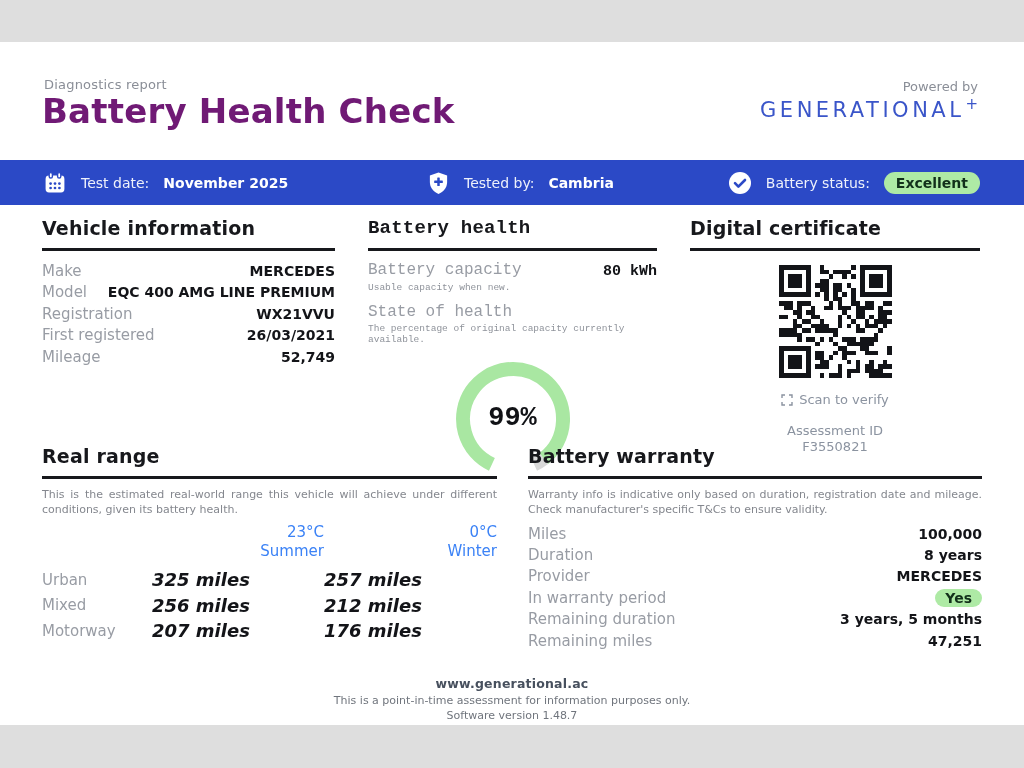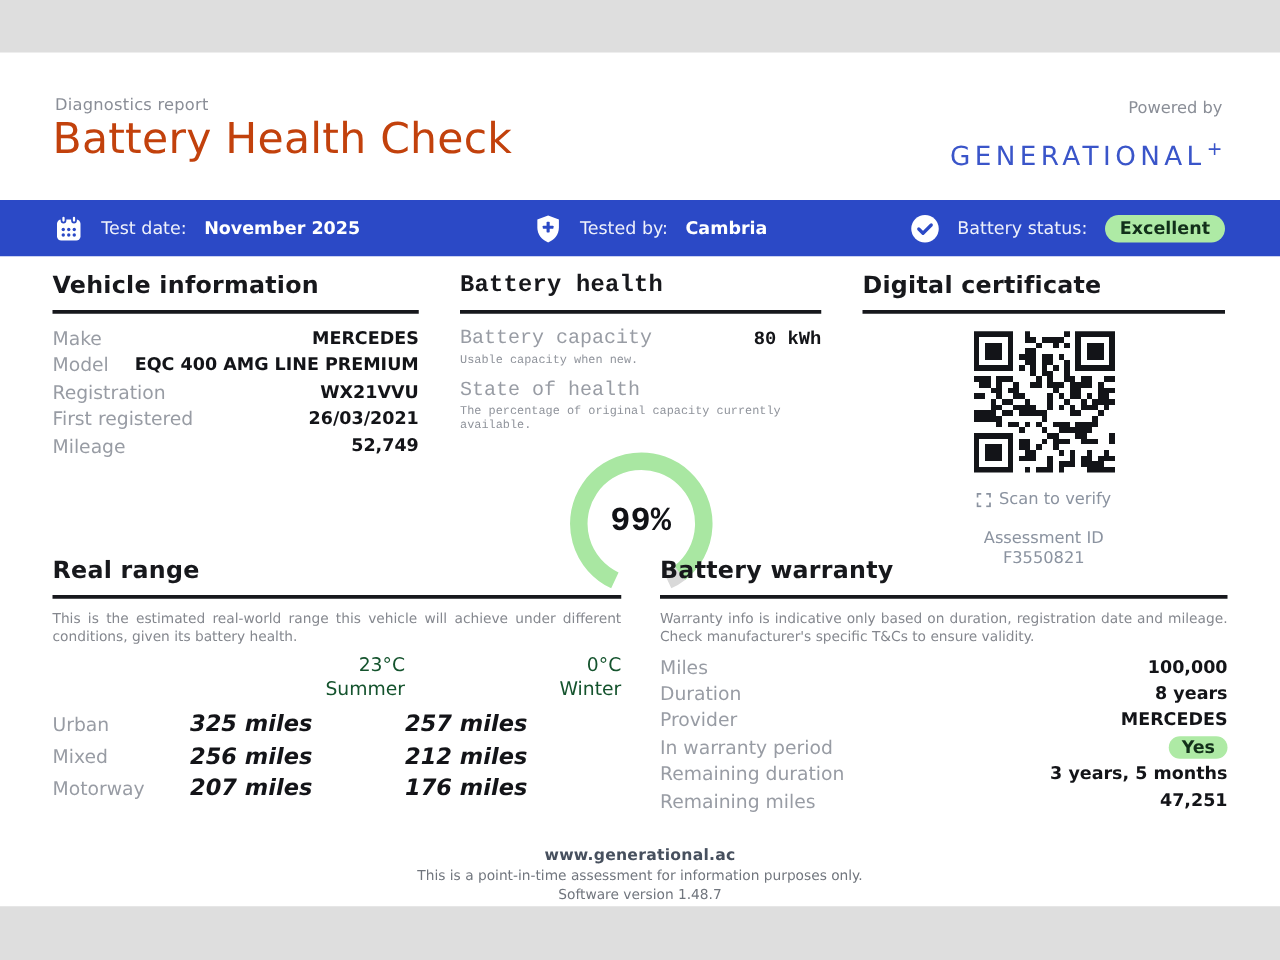--- a/index.html
+++ b/index.html
@@ -9,24 +9,24 @@
     background:#ffffff; color:#15161a; overflow:hidden;
   }
   .page { position:relative; width:1024px; height:768px; background:#fff; }
 
   .band { position:absolute; left:0; width:1024px; background:#dedede; }
   .band.top { top:0; height:42px; }
   .band.bottom { top:725px; height:43px; }
 
   
   .kicker { position:absolute; left:44px; top:77px; font-size:13px; color:#8a8e97; letter-spacing:.2px; }
-  .title  { position:absolute; left:42px; top:90px; font-size:34px; line-height:42px; font-weight:400; color:#c2410c; letter-spacing:.2px; }
+  .title  { position:absolute; left:42px; top:90px; font-size:34px; line-height:42px; font-weight:700; color:#701a75; letter-spacing:.2px; }
   .header-right { position:absolute; right:46px; top:79px; text-align:left; }
   .powered { font-size:13px; color:#8a8e97; margin-left:2px;text-align:right; }
-  .brand { margin-top:16px; font-size:21px; letter-spacing:3.5px; color:#3a55c9; font-weight:400; white-space:nowrap;text-align:right; }
+  .brand { margin-top:1px; font-size:21px; letter-spacing:3.5px; color:#3a55c9; font-weight:400; white-space:nowrap;text-align:right; }
   .brand .plus { font-size:15px; vertical-align:8px; letter-spacing:0; margin-left:1px; }
 
   
   .status-bar { position:absolute; left:0; top:160px; width:1024px; height:45px; background:#2b49c6; color:#fff; }
   .sb-group { position:absolute; top:0; height:45px; display:flex; align-items:center; gap:14px; font-size:14px; }
   .sb-date   { left:43px; }
   .sb-tester { left:427px; }
   .sb-status { right:44px; }
   .sb-label { color:#eef1fb; }
   .sb-value { font-weight:700; color:#fff; }
@@ -60,21 +60,21 @@
 
   
   .wide { position:absolute; top:444px; }
   .wide-range    { left:42px;  width:455px; }
   .wide-warranty { left:528px; width:454px; }
   .desc { margin-top:8px; font-size:11px; line-height:15px; color:#84878e; text-align:justify; }
 
   .range-table { margin-top:6px; }
   .range-row { display:grid; grid-template-columns:1fr 172px 173px; align-items:center; height:25.5px; }
   .range-head { height:auto; margin-bottom:6px; }
-  .range-col-head { text-align:right; font-size:15px; line-height:19px; color:#14532d; }
+  .range-col-head { text-align:right; font-size:15px; line-height:19px; color:#3b82f6; }
   .range-label { font-size:15px; color:#989ca4; }
   .range-val { text-align:left; font-size:18px; font-weight:700; color:#131418;font-style:italic; }
 
   .warranty-rows { margin-top:6px; }
   .warranty-rows .info-row { height:21.4px; }
   .pill-green { background:#aeeaa5; color:#12301a; border-radius:11px; padding:1px 10px; }
 
   
   .footer { position:absolute; left:0; top:676px; width:1024px; text-align:center; }
   .site { font-size:12.5px; font-weight:700; color:#47505e; letter-spacing:.2px; }

